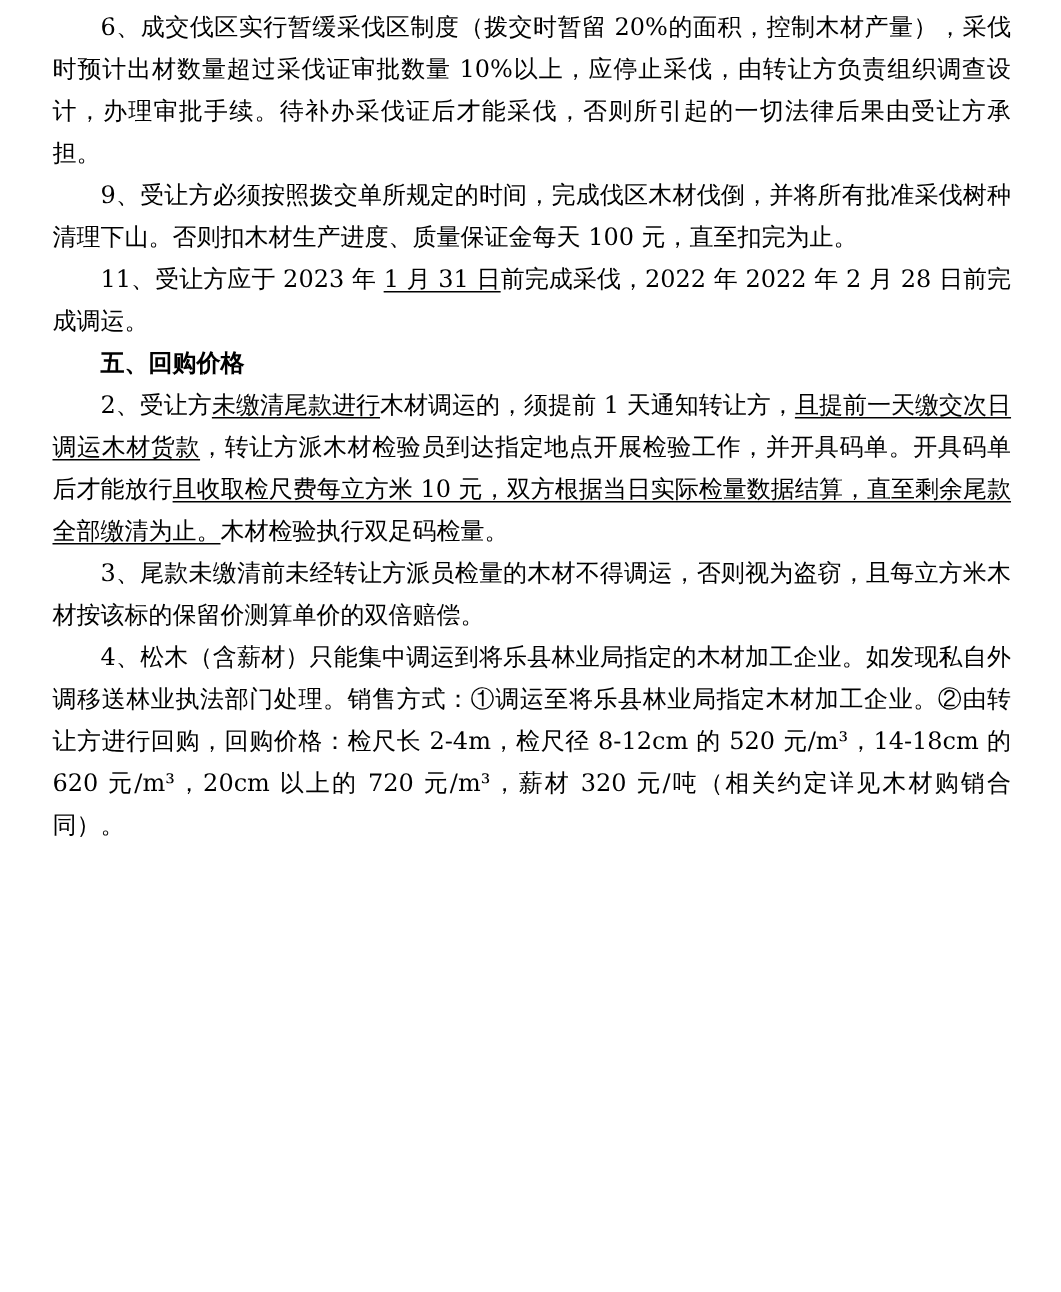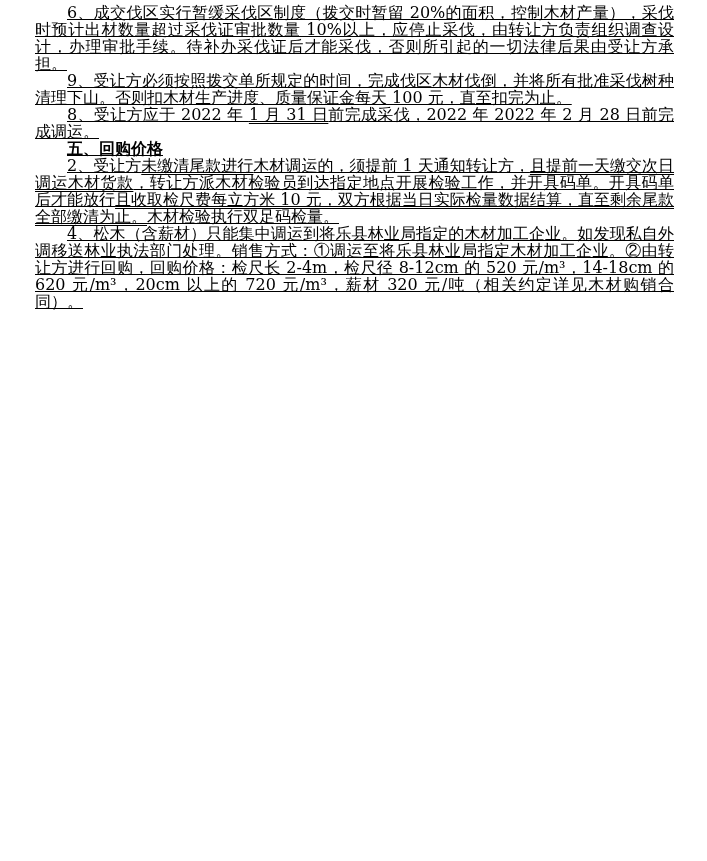--- a/index.html
+++ b/index.html
@@ -18,38 +18,38 @@
     overflow: hidden;
     font-family: "DejaVu Serif", "Liberation Serif", serif;
     font-size: 16px;
     color: #000000;
   }
   .doc-body p {
     margin: 0;
     padding: 0;
     text-indent: 2em;
     text-align: justify;
-    line-height: 17px;
+    line-height: 28px;
     word-break: break-word;
-    text-decoration: underline;
   }
   .doc-body p.heading {
     font-weight: bold;
   }
   .u {
     text-decoration: underline;
     text-underline-offset: 3px;
   }
 </style>
 </head>
 <body>
 
 <div class="page">
   <div class="doc-body">
       <p class="para"><span>6、成交伐区实行暂缓采伐区制度（拨交时暂留 20%的面积，控制木材产量），采伐时预计出材数量超过采伐证审批数量 10%以上，应停止采伐，由转让方负责组织调查设计，办理审批手续。待补办采伐证后才能采伐，否则所引起的一切法律后果由受让方承担。</span></p>
       <p class="para"><span>9、受让方必须按照拨交单所规定的时间，完成伐区木材伐倒，并将所有批准采伐树种清理下山。否则扣木材生产进度、质量保证金每天 100 元，直至扣完为止。</span></p>
-      <p class="para"><span>8、受让方应于 2022 年 </span><span class="u">1 月 31 日</span><span>前完成采伐，2022 年 2022 年 2 月 28 日前完成调运。</span></p>
+      <p class="para"><span>11、受让方应于 2023 年 </span><span class="u">1 月 31 日</span><span>前完成采伐，2022 年 2022 年 2 月 28 日前完成调运。</span></p>
       <p class="heading"><span>五、回购价格</span></p>
       <p class="para"><span>2、受让方</span><span class="u">未缴清尾款进行</span><span>木材调运的，须提前 1 天通知转让方，</span><span class="u">且提前一天缴交次日调运木材货款</span><span>，转让方派木材检验员到达指定地点开展检验工作，并开具码单。开具码单后才能放行</span><span class="u">且收取检尺费每立方米 10 元，双方根据当日实际检量数据结算，直至剩余尾款全部缴清为止。</span><span>木材检验执行双足码检量。</span></p>
+      <p class="para"><span>3、尾款未缴清前未经转让方派员检量的木材不得调运，否则视为盗窃，且每立方米木材按该标的保留价测算单价的双倍赔偿。</span></p>
       <p class="para"><span>4、松木（含薪材）只能集中调运到将乐县林业局指定的木材加工企业。如发现私自外调移送林业执法部门处理。销售方式：①调运至将乐县林业局指定木材加工企业。②由转让方进行回购，回购价格：检尺长 2-4m，检尺径 8-12cm 的 520 元/m³，14-18cm 的 620 元/m³，20cm 以上的 720 元/m³，薪材 320 元/吨（相关约定详见木材购销合同）。</span></p>
       <p class="para"></p>
     </div>
 </div>
 
 </body></html>

